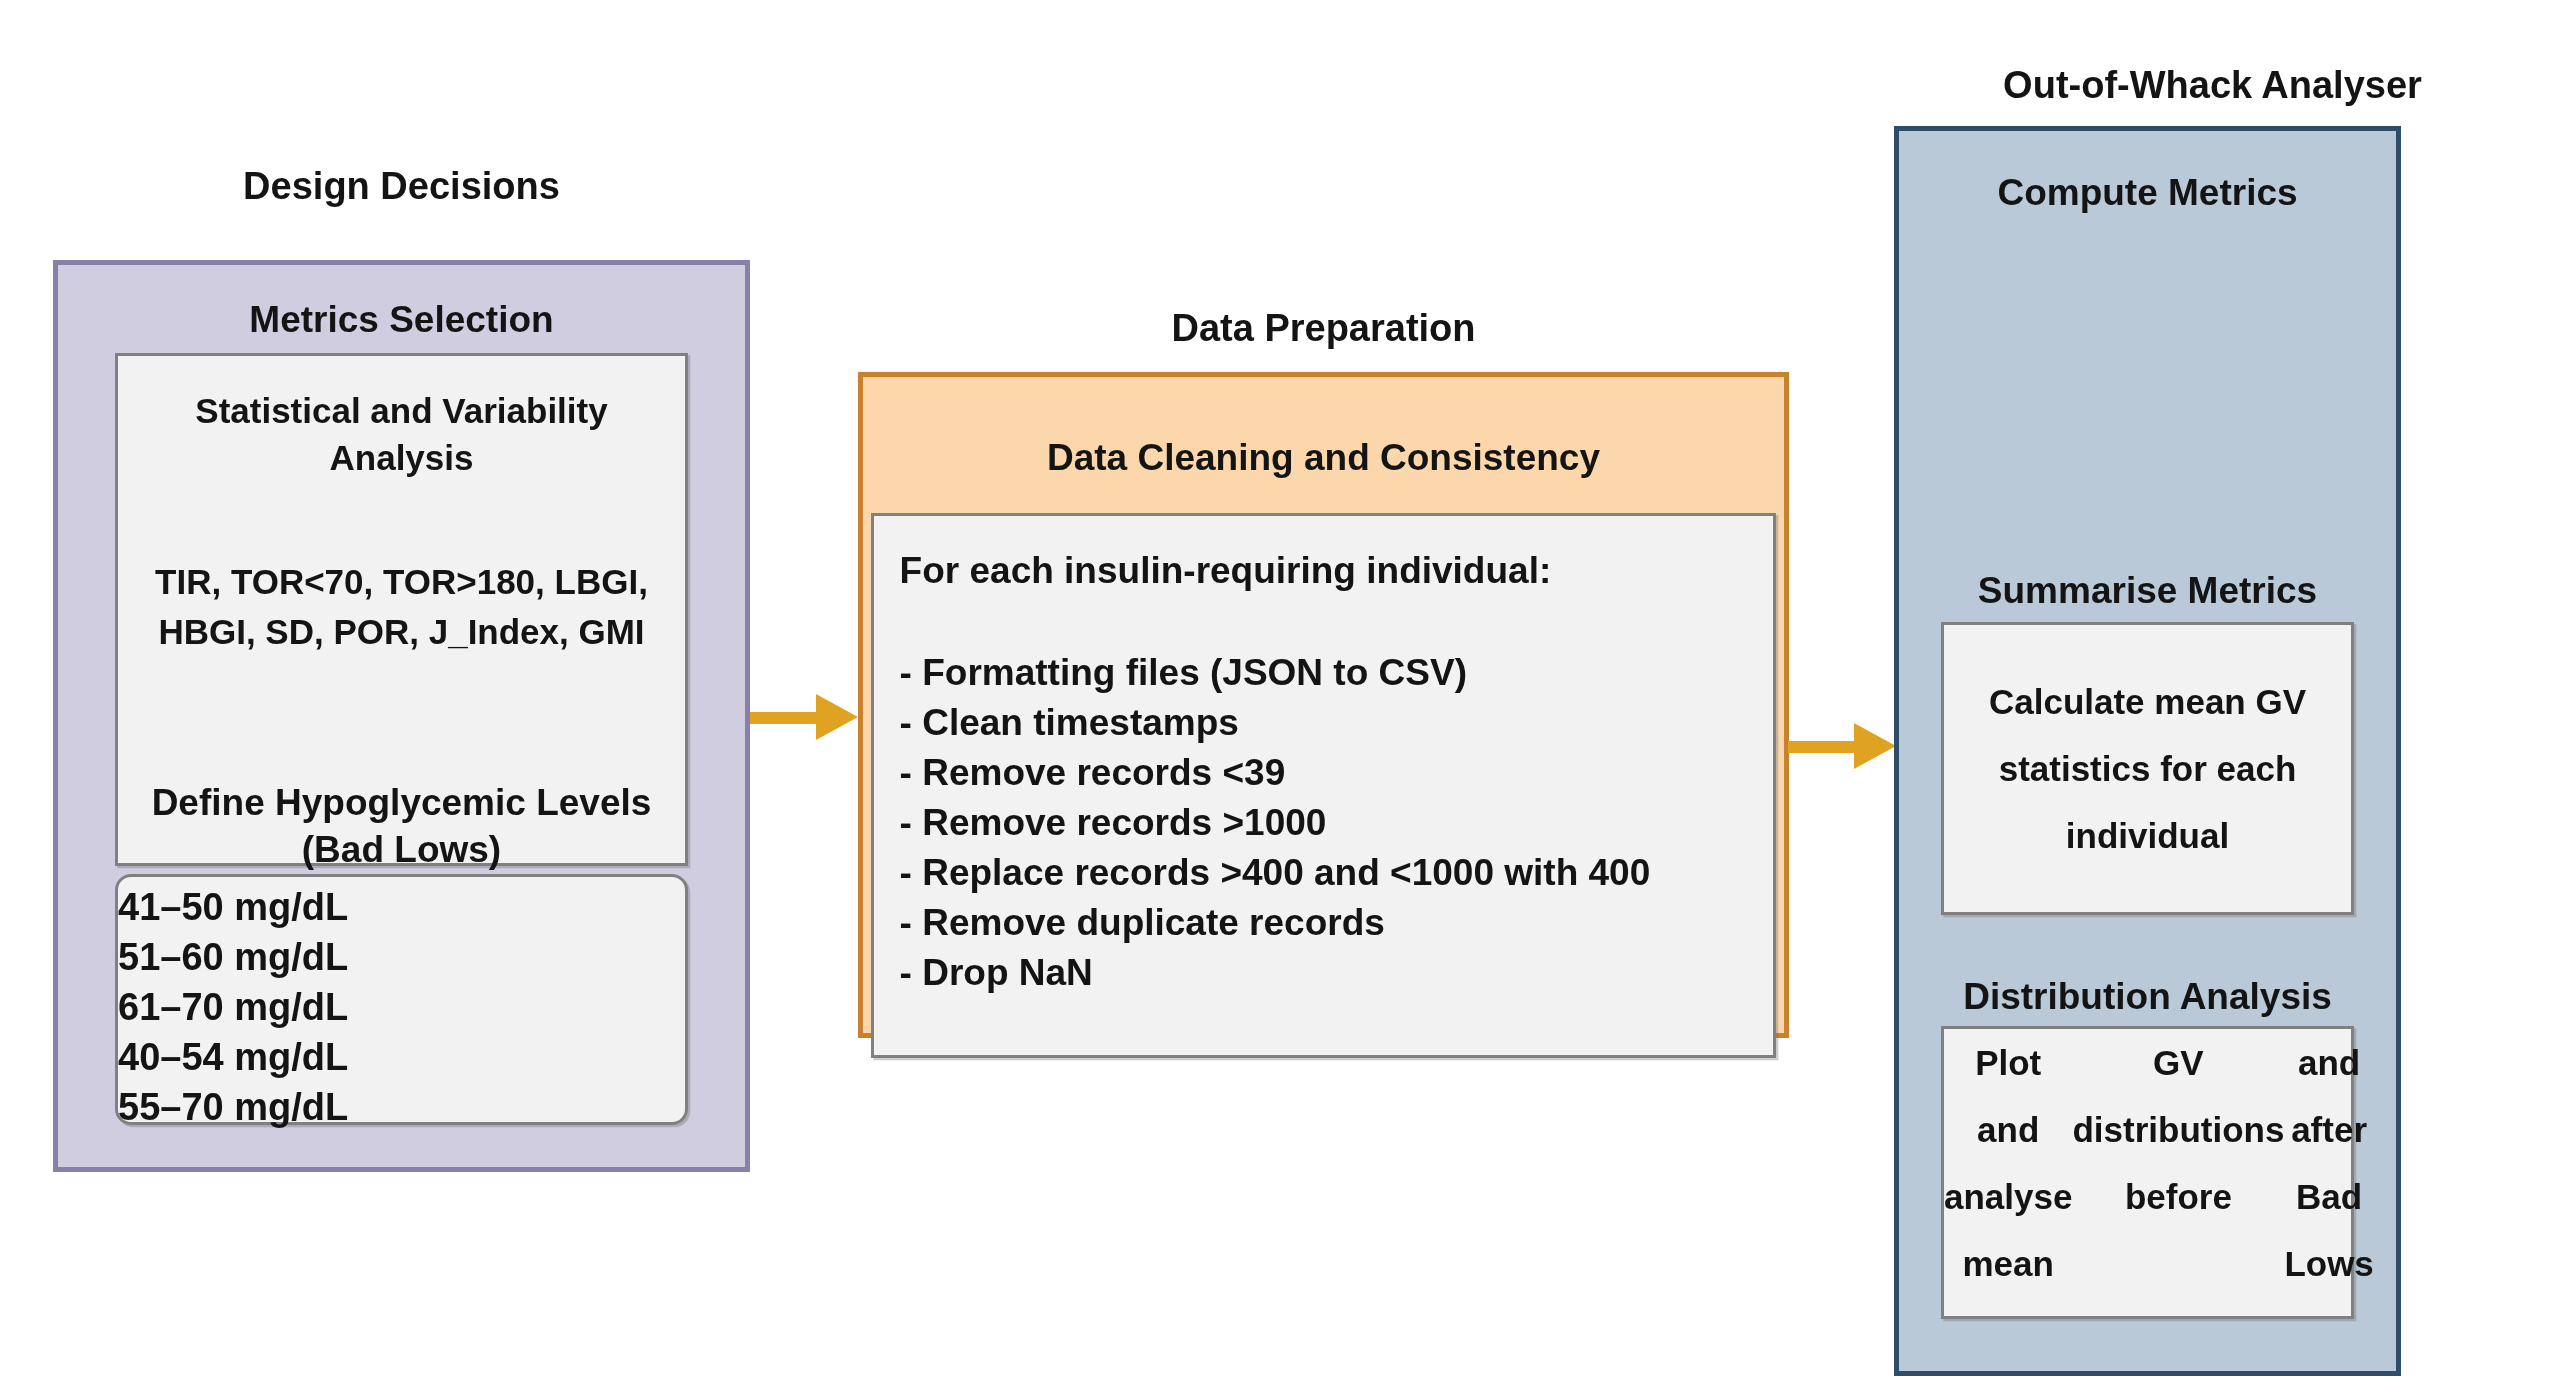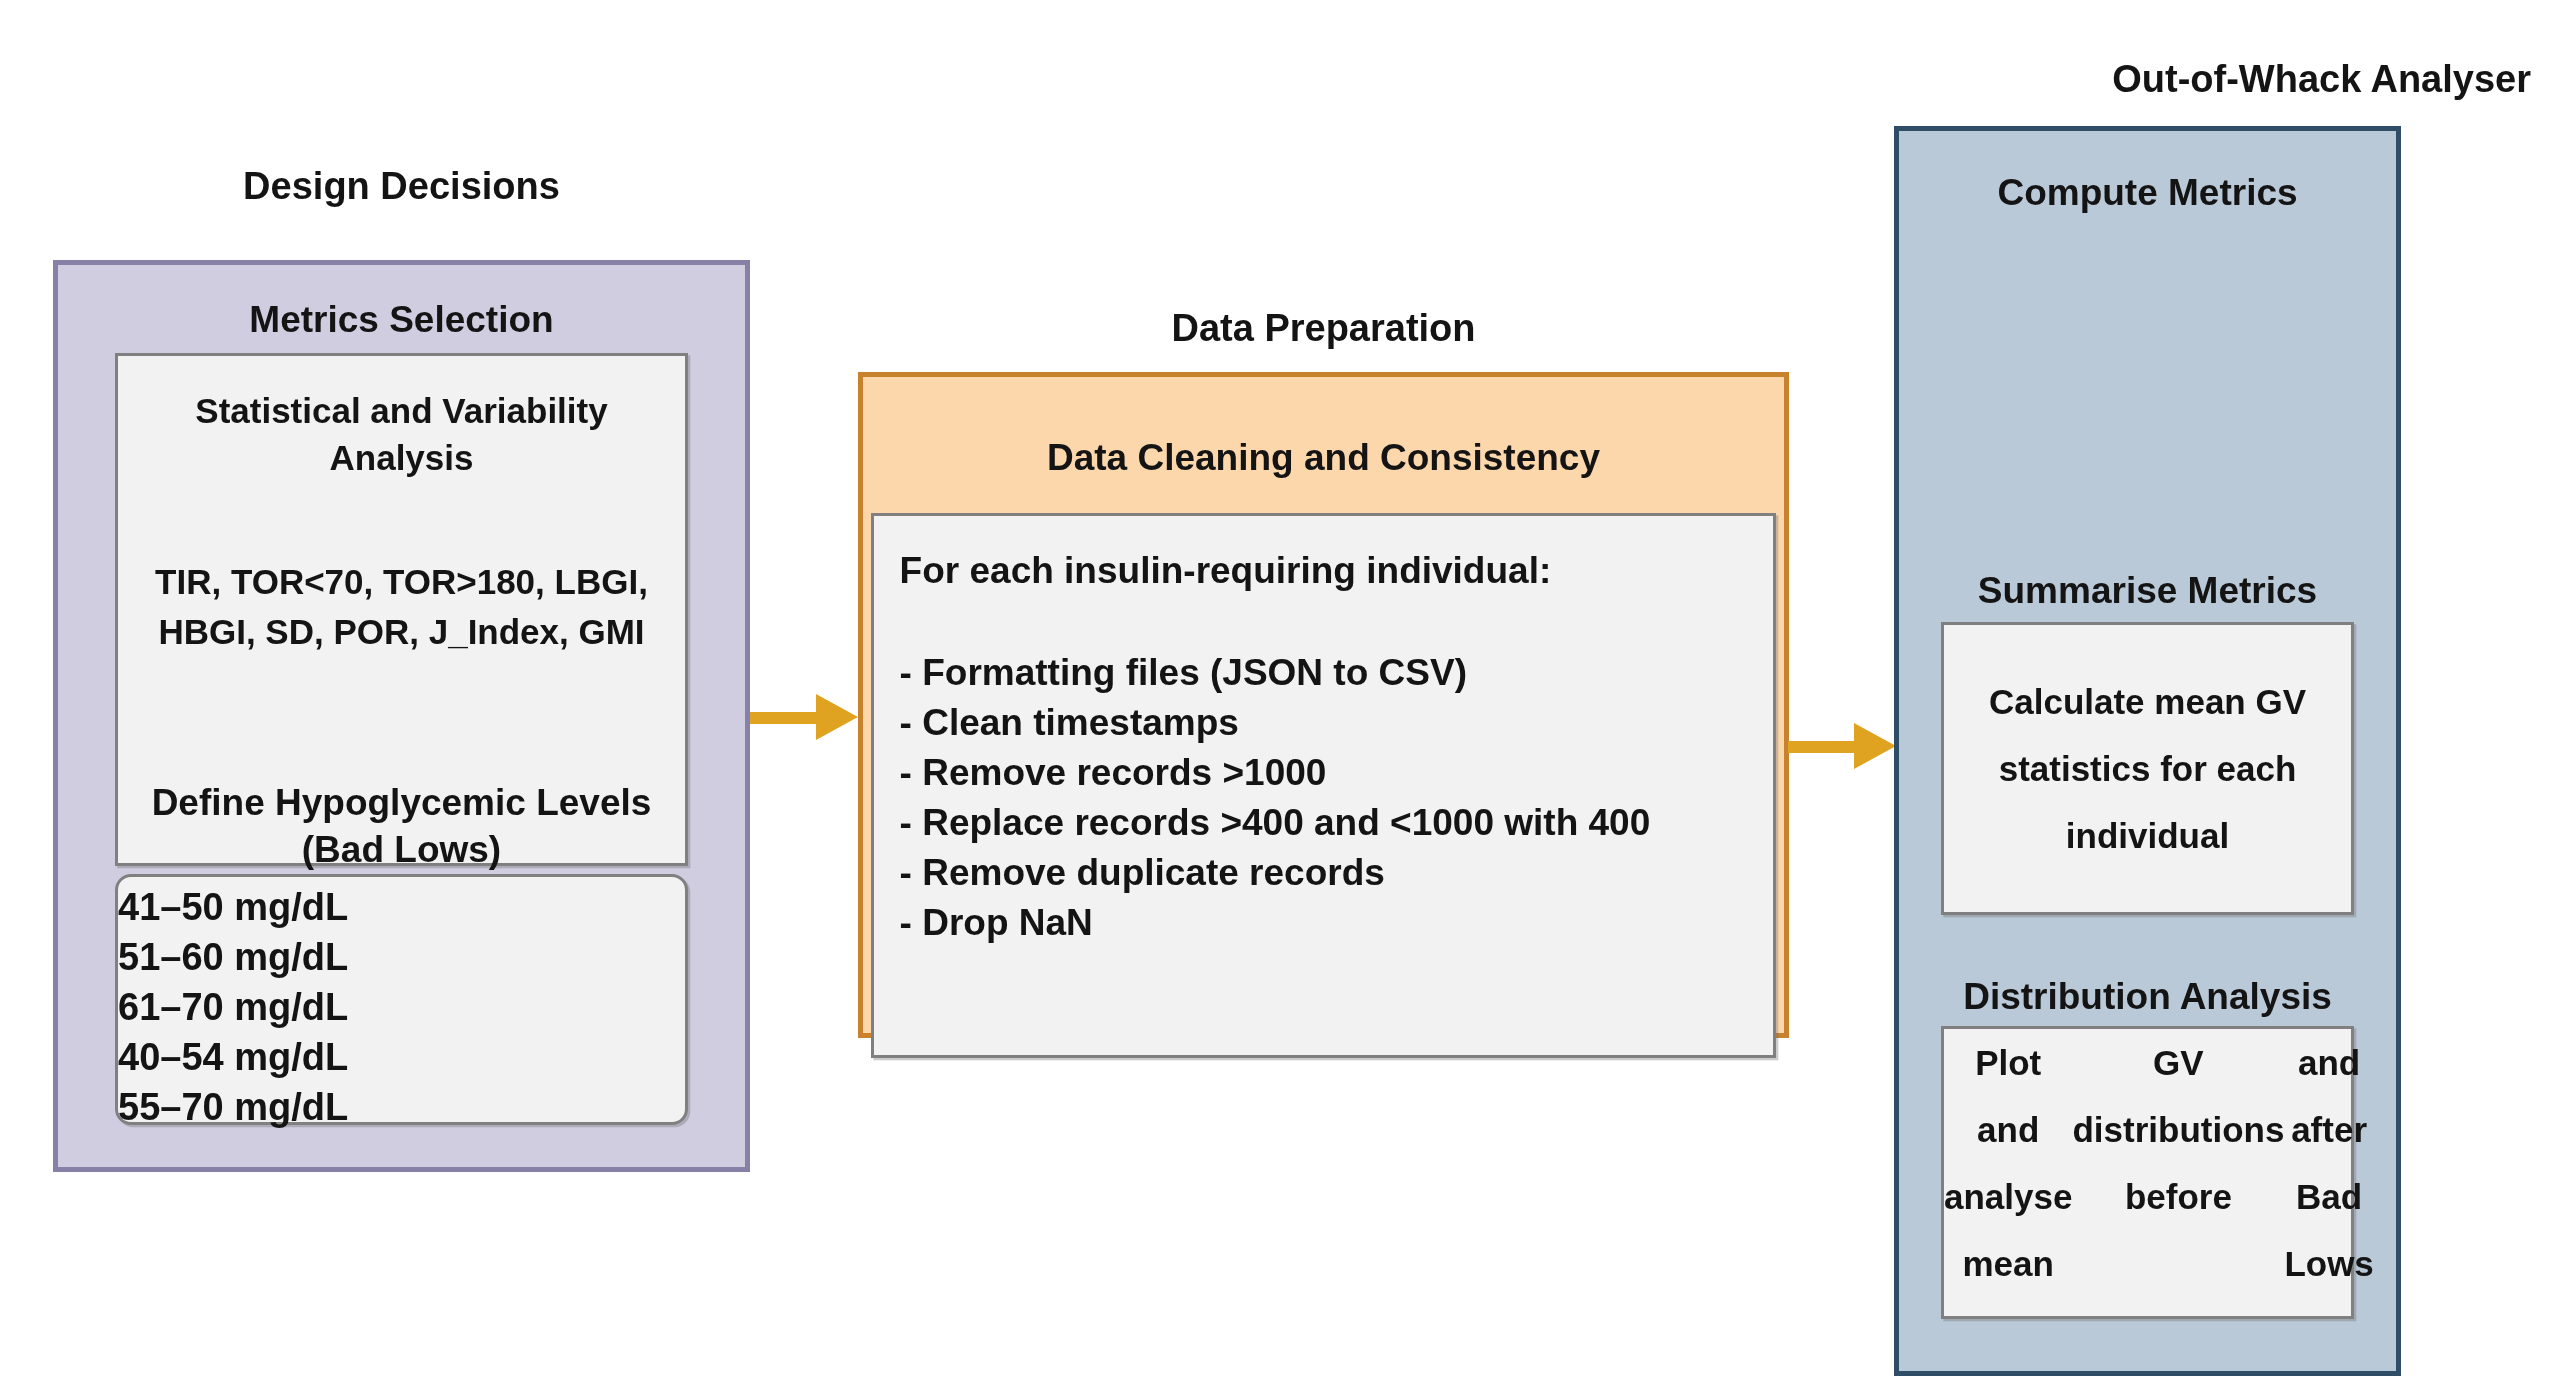--- a/index.html
+++ b/index.html
@@ -12,21 +12,21 @@
     color:#141414;
     overflow:hidden;
   }
   .fig-title{
     position:absolute;
     font-size:38px;line-height:47px;
     text-align:center;
   }
   #title-left{left:53px;top:163px;width:697px;}
   #title-mid{left:858px;top:305px;width:931px;}
-  #title-right{left:1894px;top:56px;width:637px;text-align:right;}
+  #title-right{left:1894px;top:62px;width:637px;}
 
   .panel{position:absolute;box-sizing:border-box;}
   .panel-purple{
     left:53px;top:260px;width:697px;height:912px;
     background:#D0CDE0;border:5.3px solid #8781A8;
   }
   .panel-orange{
     left:858px;top:372px;width:931px;height:666px;
     background:#FDD7AC;border:5.3px solid #C8812C;
   }
@@ -131,20 +131,21 @@
   </div>
 
   <div class="panel panel-orange">
     <div class="panel-header op-header">Data Cleaning and Consistency</div>
 
     <div class="inner-box op-box">
       <div class="op-intro">For each insulin-requiring individual:</div>
       <div class="op-spacer"></div>
       <div class="op-bullet">- Formatting files (JSON to CSV)</div>
       <div class="op-bullet">- Clean timestamps</div>
+      <div class="op-bullet">- Remove records &lt;39</div>
       <div class="op-bullet">- Remove records &gt;1000</div>
       <div class="op-bullet">- Replace records &gt;400 and &lt;1000 with 400</div>
       <div class="op-bullet">- Remove duplicate records</div>
       <div class="op-bullet">- Drop NaN</div>
     </div>
   </div>
 
   <div class="arrow" id="arrow-2">
     <div class="shaft"></div>
     <div class="head"></div>

